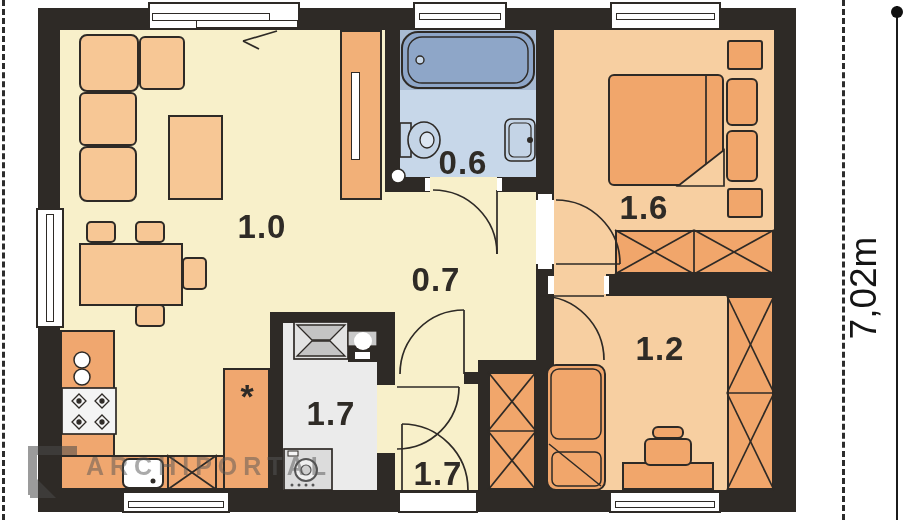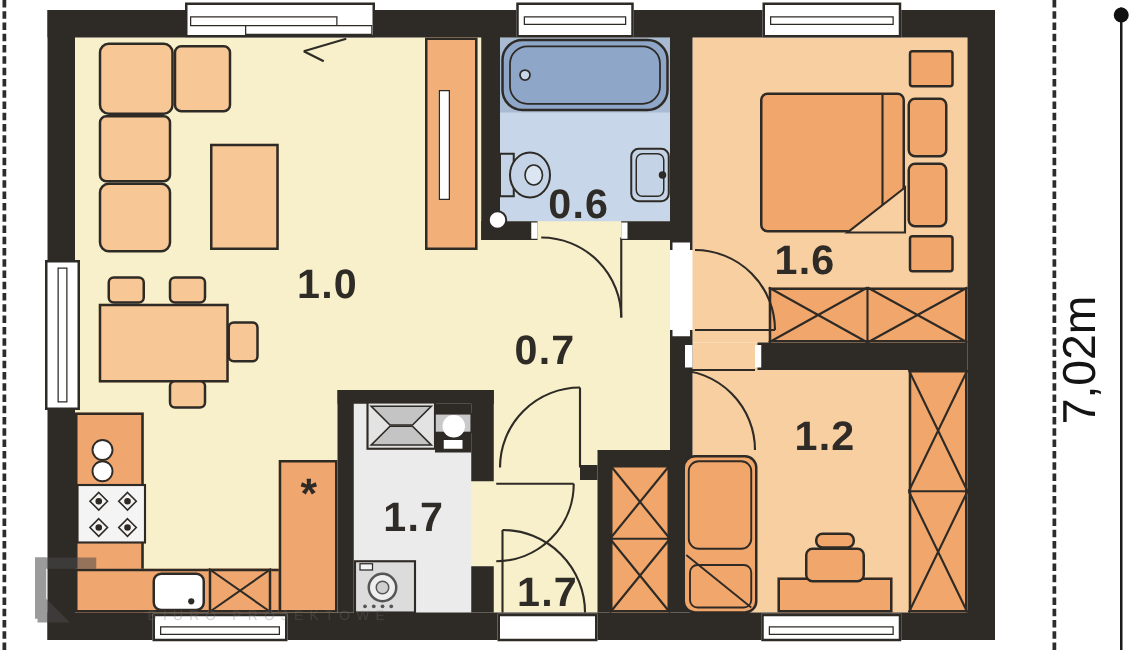--- a/index.html
+++ b/index.html
@@ -240,15 +240,15 @@
   <div class="dash-line" style="left:2px;"></div>
   <div class="dash-line" style="left:842px;"></div>
   <div class="solid-line" style="left:896px;top:6px;width:2px;height:514px;"></div>
   <div class="dot" style="left:891px;top:6px;"></div>
   <div class="dim-text" style="left:864px;top:288px;">7,02m</div>
 
   <div class="wm-logo">
     <div class="bracket"></div>
     <div class="arrow"></div>
   </div>
-  <div class="wm-text2">BIURO PROJEKTOWE</div>
+  <div class="wm-text1">ARCHIPORTAL</div>
 
 </div>
 
 </body></html>

